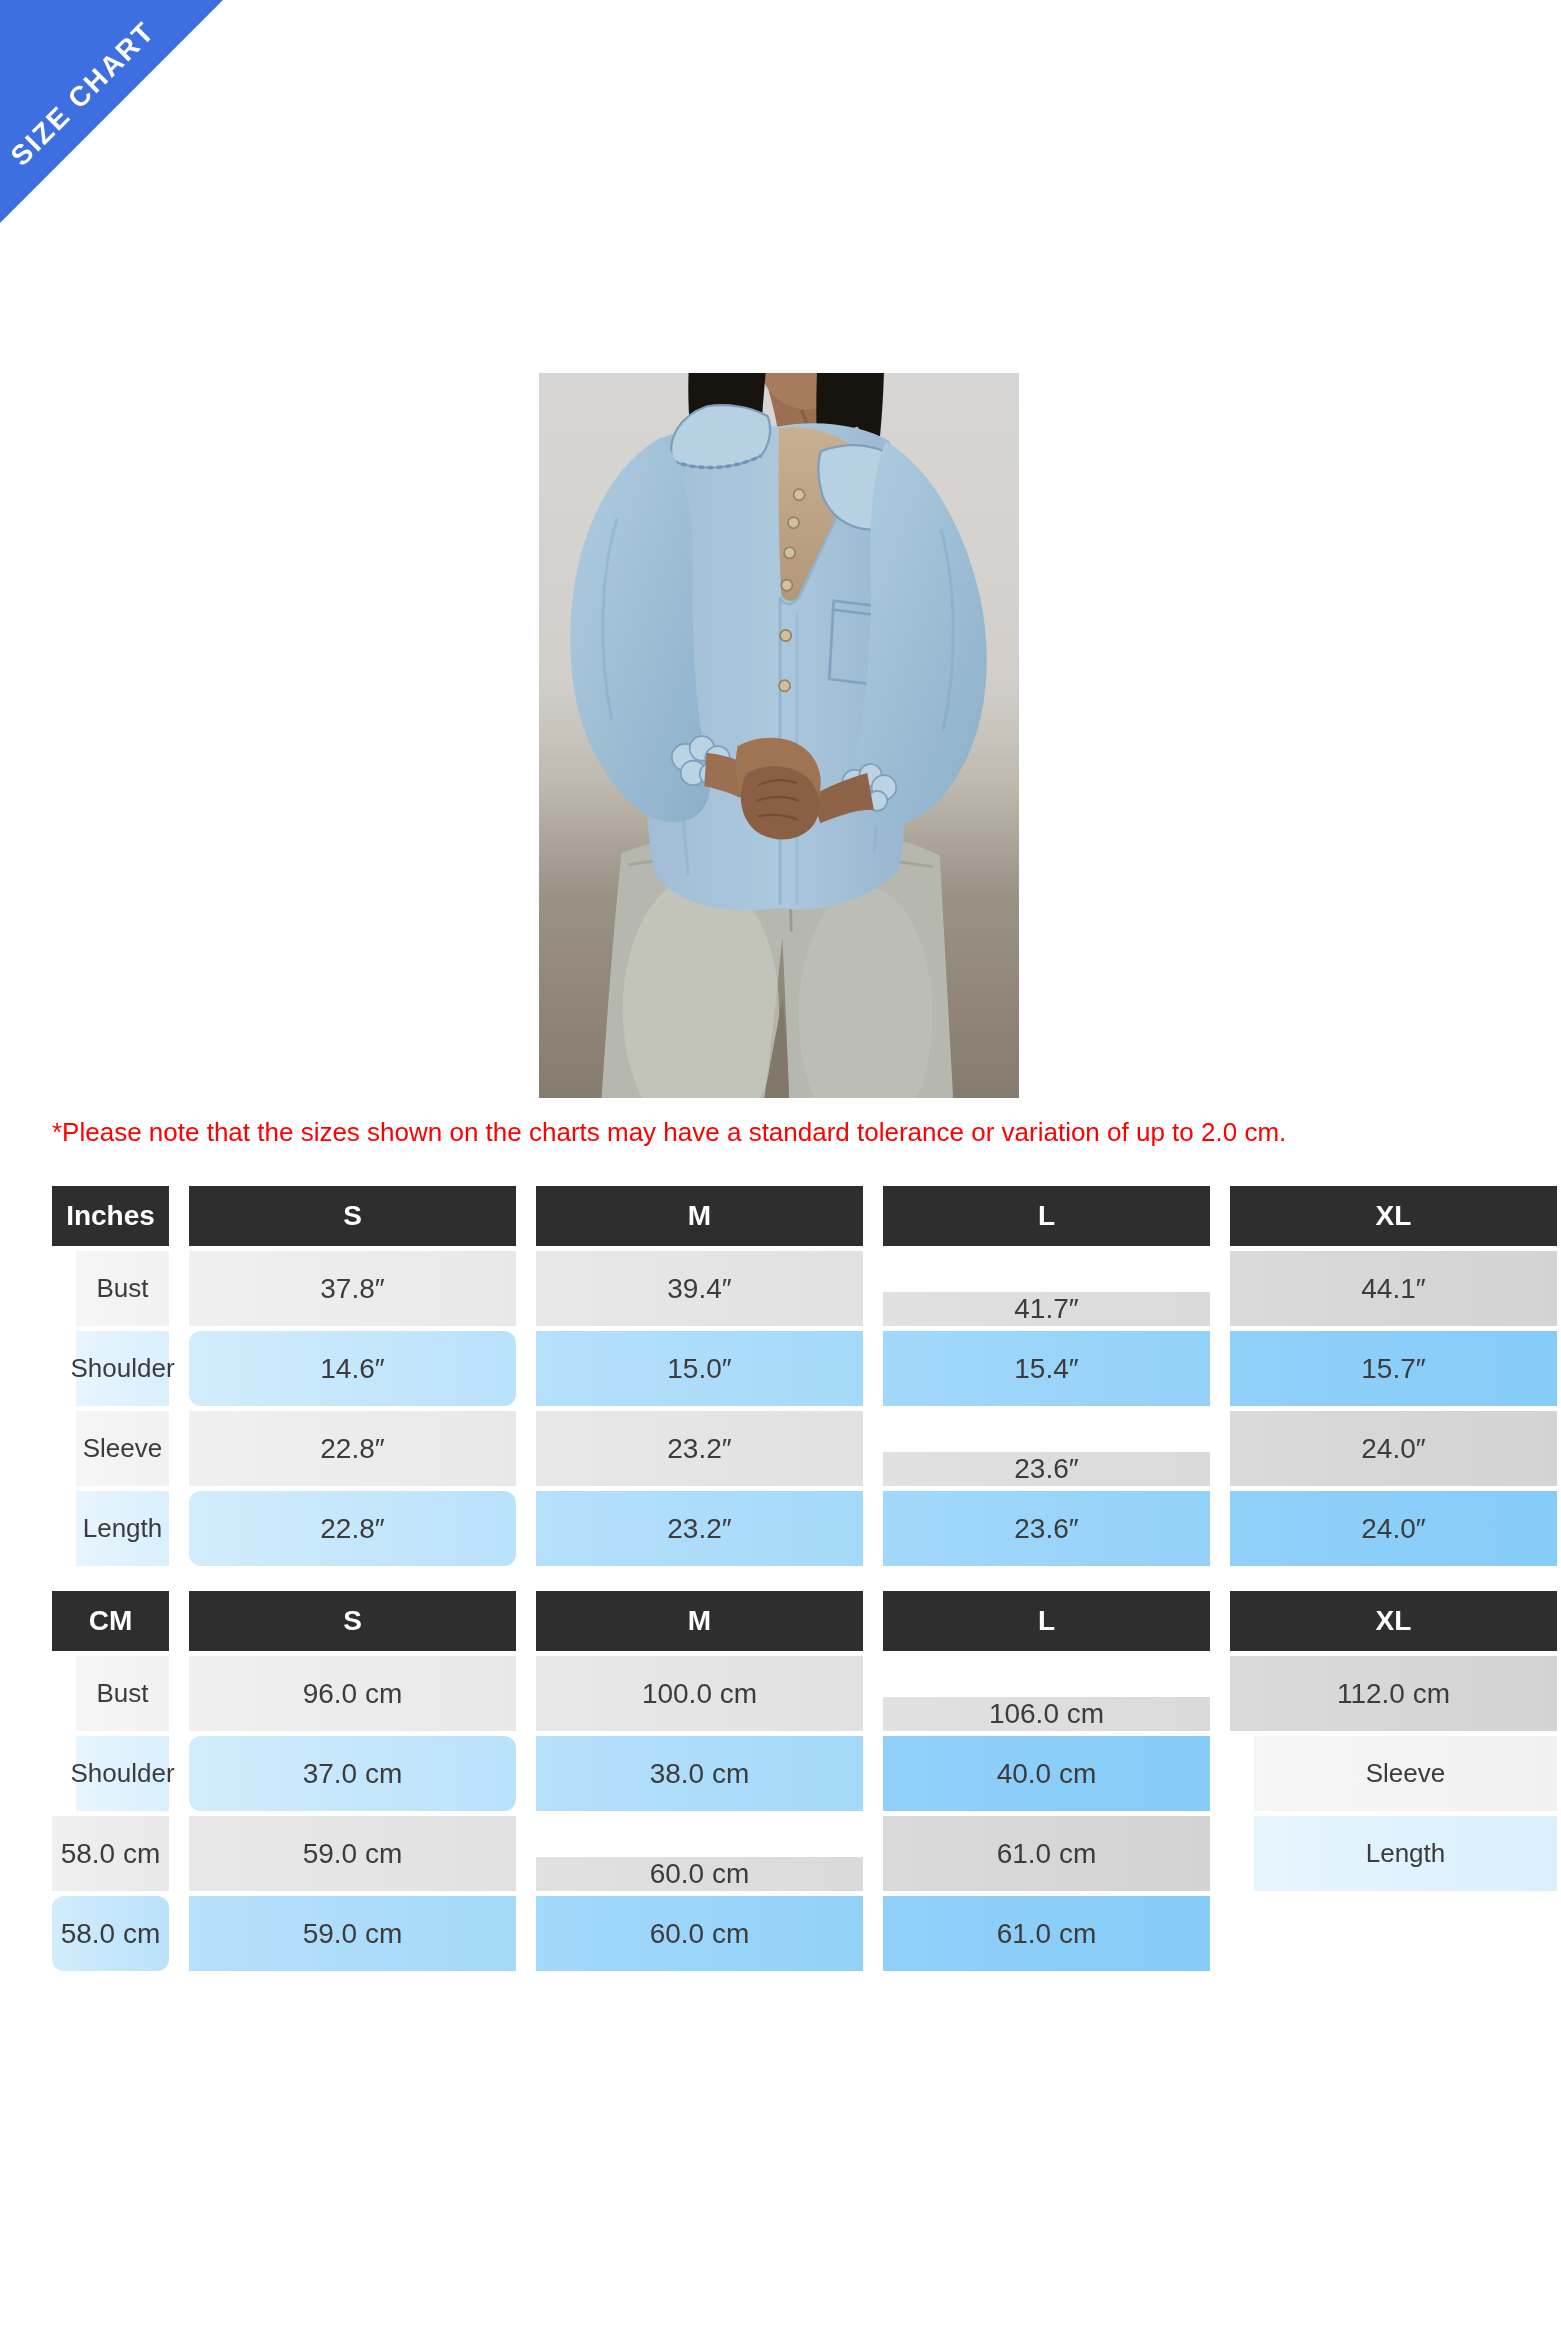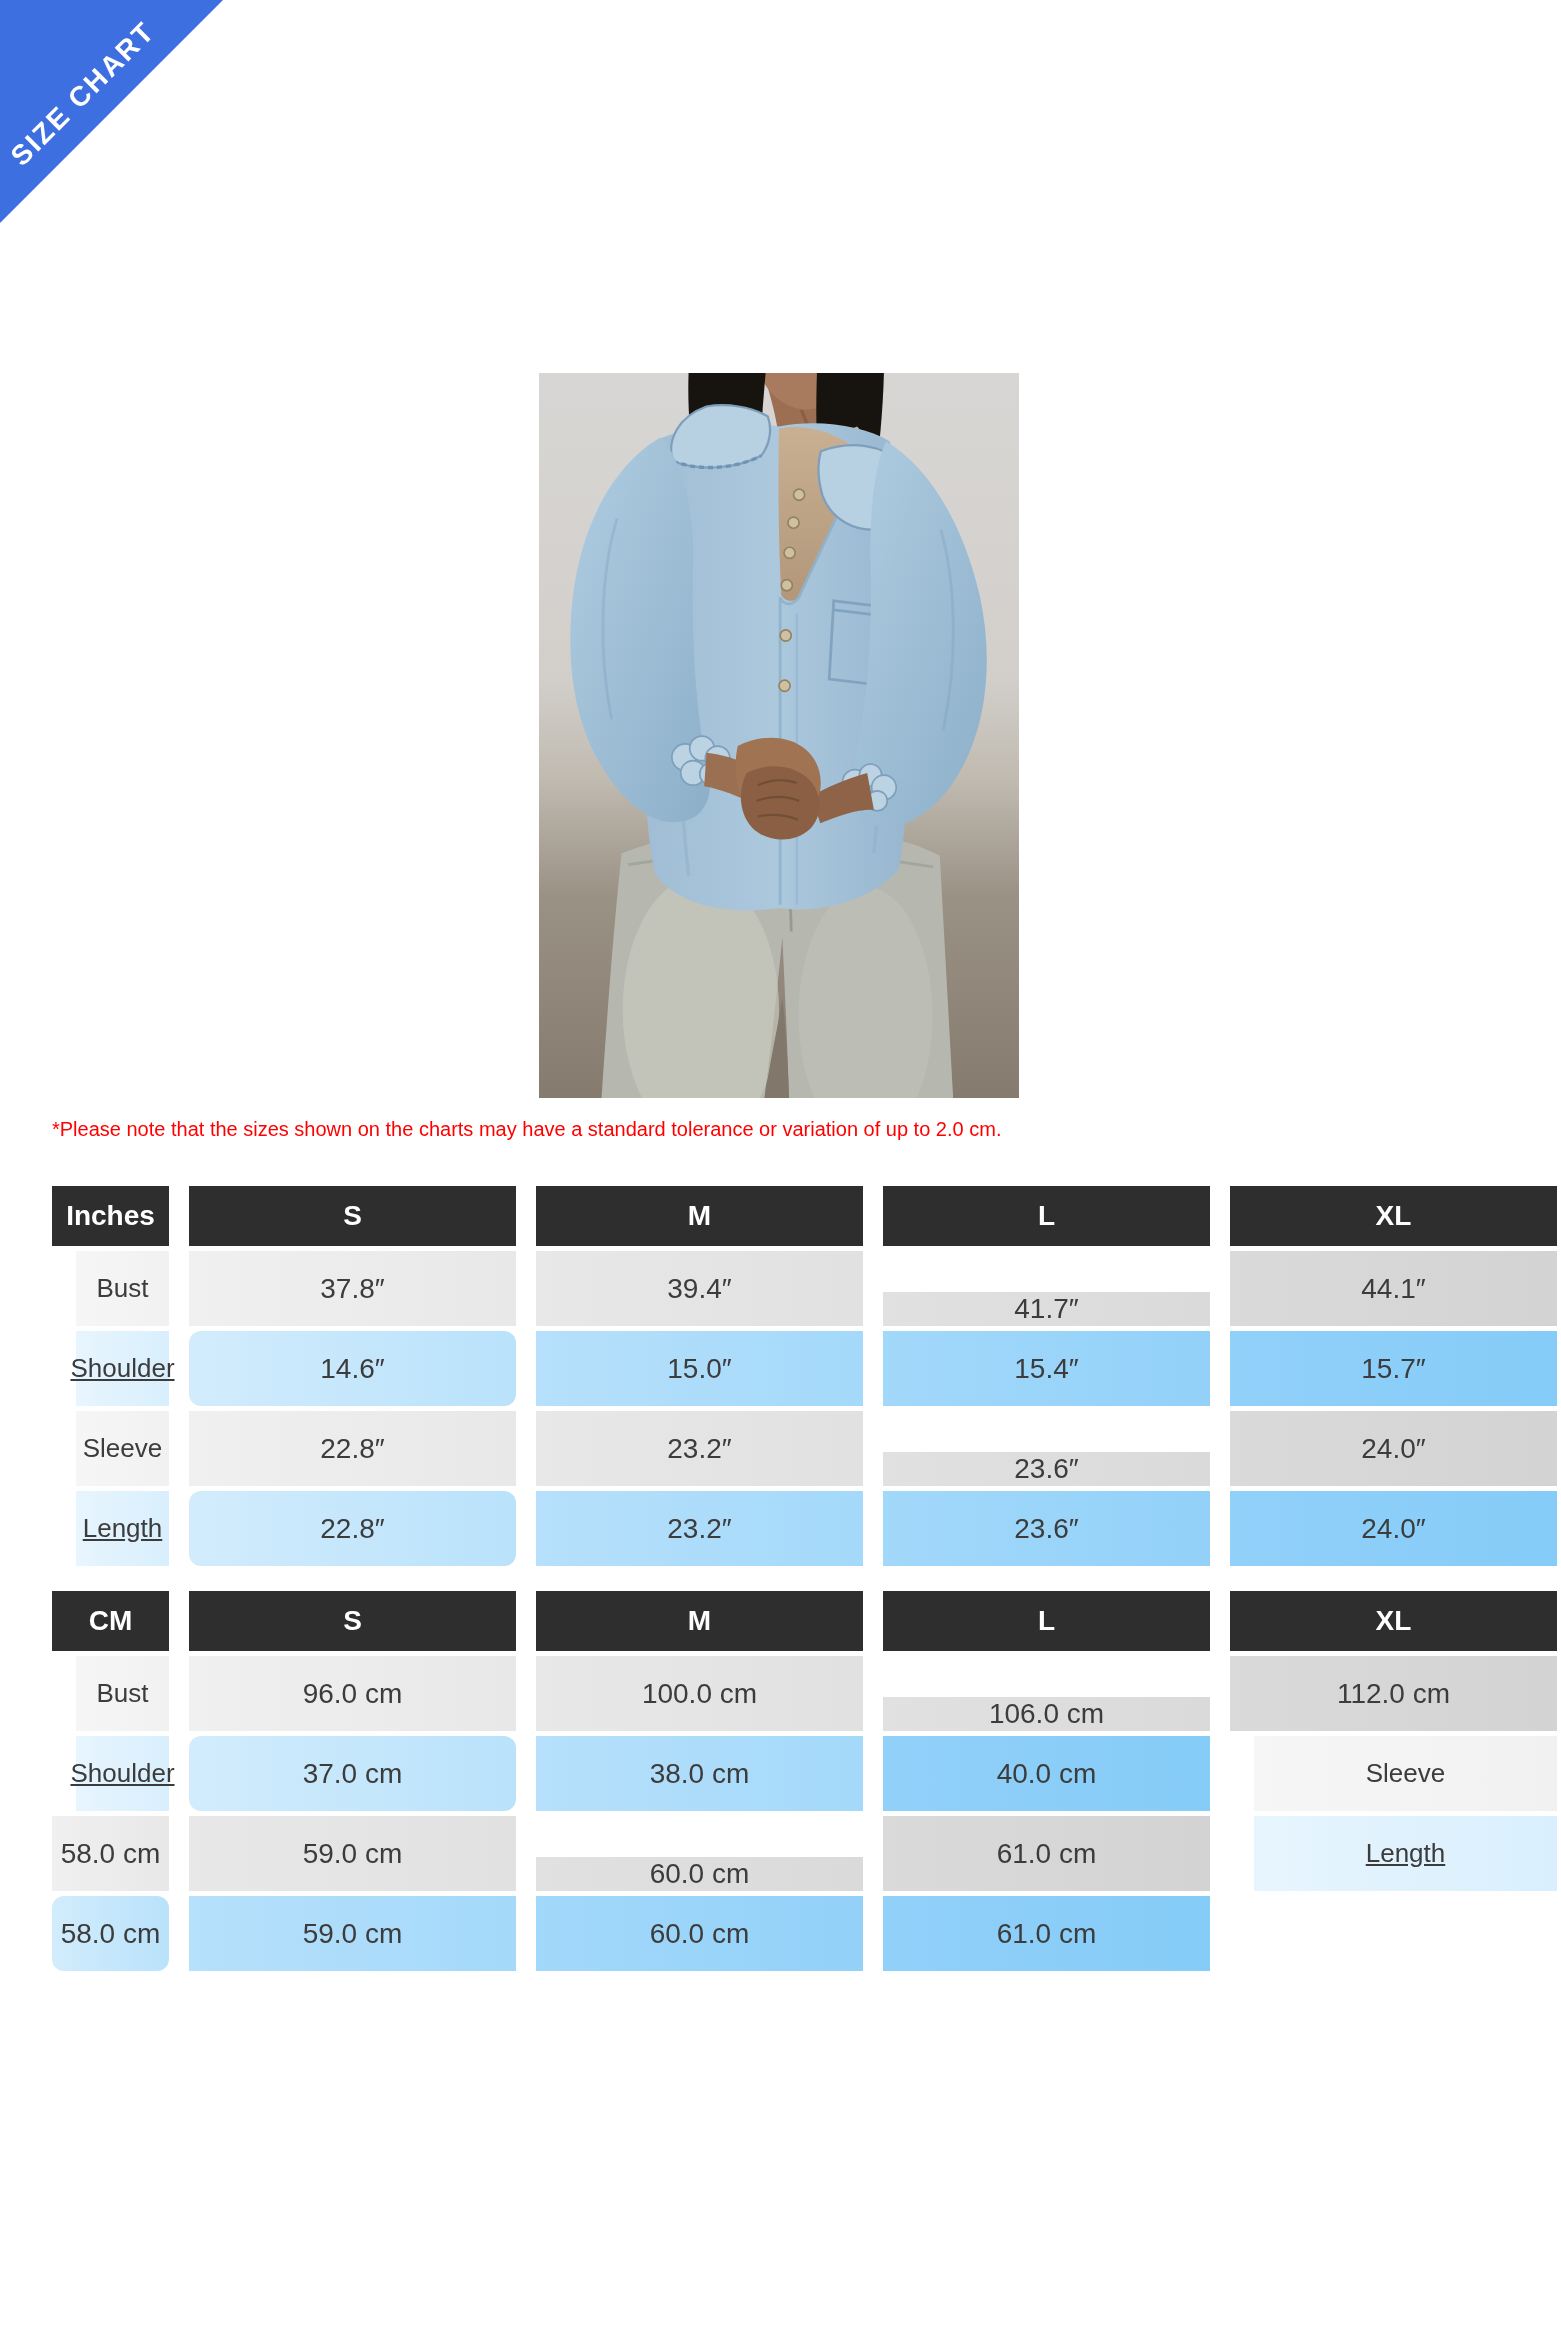--- a/index.html
+++ b/index.html
@@ -19,41 +19,41 @@
   .ribbon-label{position:absolute;top:78px;left:-51px;width:268px;text-align:center;
     transform:rotate(-45deg);color:#ffffff;font-weight:bold;font-size:28px;letter-spacing:2.2px;
     white-space:nowrap;}
 
   
   .photo{position:absolute;left:539px;top:373px;width:480px;height:725px;}
   .photo svg{display:block;width:100%;height:100%;}
 
   
   .note{position:absolute;left:52px;top:1117px;width:1480px;
-    font-size:20px;line-height:1.2;color:var(--note-red);}
+    font-size:26px;line-height:1.2;color:var(--note-red);}
 
   
   .size-table{position:absolute;left:52px;width:1453px;display:grid;
     grid-template-columns:117px 327px 327px 327px 327px;
     grid-template-rows:60px 75px 75px 75px 75px;
     gap:5px 20px;}
   .t-inches{top:1186px;}
   .t-cm{top:1591px;}
   .cell{display:flex;align-items:center;justify-content:center;}
   .head{background:var(--header-dark);color:#ffffff;font-weight:bold;font-size:28px;}
   .lbl{font-size:26px;color:var(--cell-text);margin-left:24px;}
   .val{font-size:28px;color:var(--cell-text);}
 
   
   .gray.c0{background:linear-gradient(90deg,#f6f6f6,#f1f1f1);}
   .gray.c1{background:linear-gradient(90deg,#f0f0f0,#e8e8e8);}
   .gray.c2{background:linear-gradient(90deg,#e8e8e8,#e1e1e1);}
   .gray.c3{background:linear-gradient(90deg,#e1e1e1,#dadada);margin-top:41px;}
   .gray.c4{background:linear-gradient(90deg,#dadada,#d3d3d3);}
-  .blue.c0{background:linear-gradient(90deg,#e7f5fe,#d9effd);text-decoration:underline;}
+  .blue.c0{background:linear-gradient(90deg,#e7f5fe,#d9effd);}
   .blue.c1{background:linear-gradient(90deg,#d2ecfc,#b9e2fb);border-radius:12px;}
   .blue.c2{background:linear-gradient(90deg,#b6e0fb,#a4d9fa);}
   .blue.c3{background:linear-gradient(90deg,#a2d8fa,#93d1f9);}
   .blue.c4{background:linear-gradient(90deg,#91d0f9,#85ccf8);}
 </style>
 </head>
 <body>
 
 <div class="page">
 

